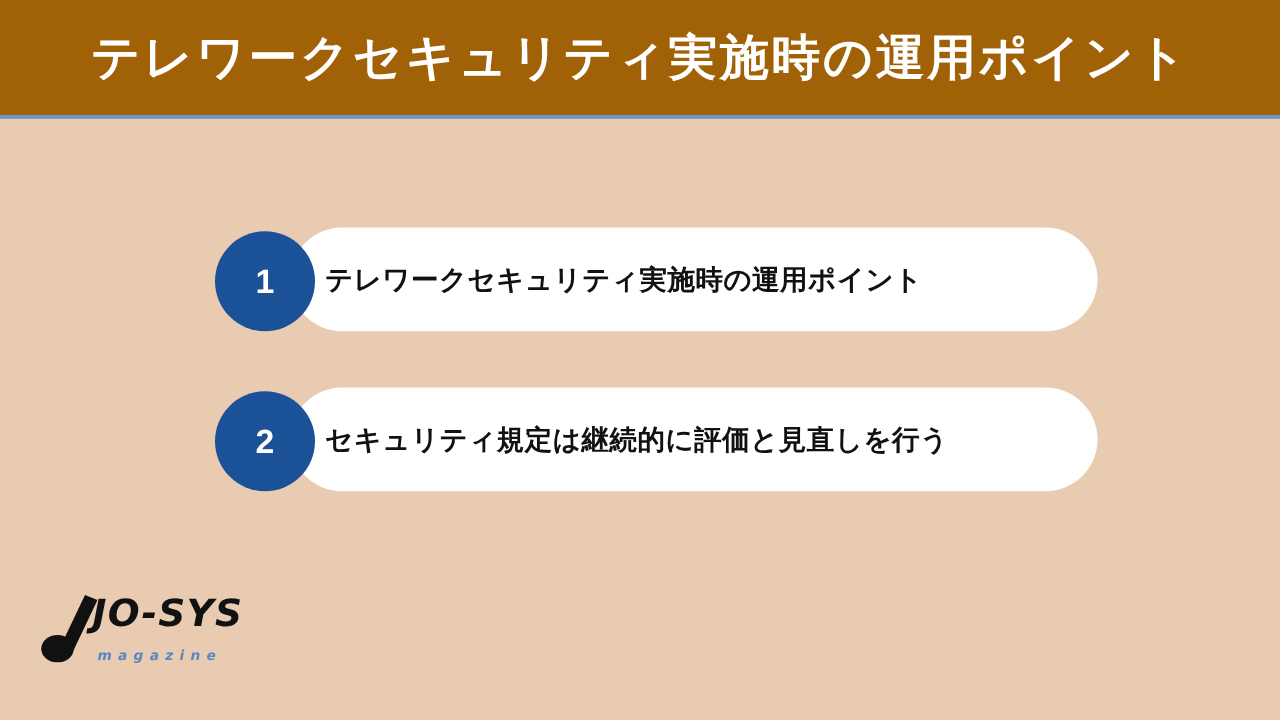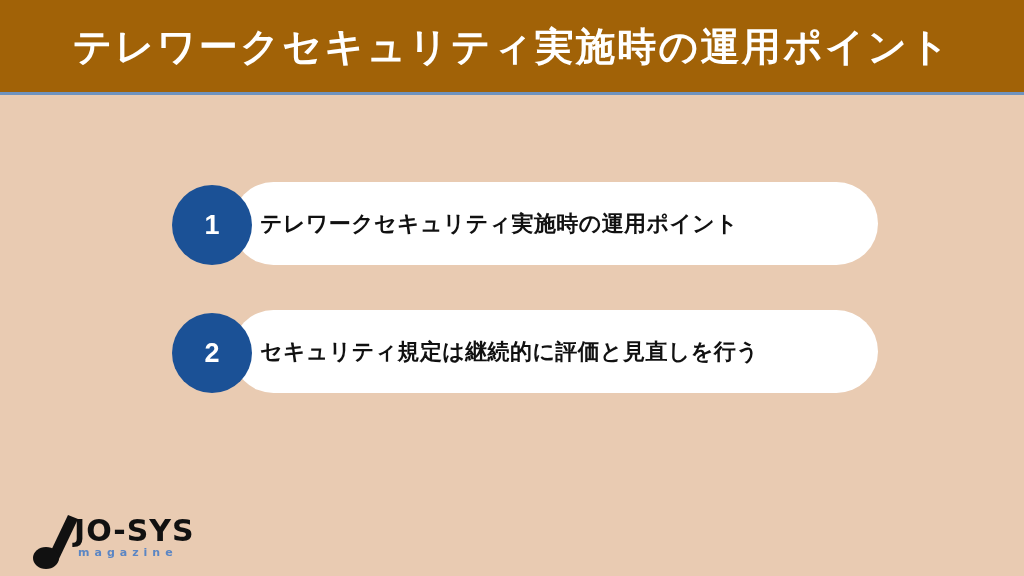--- a/index.html
+++ b/index.html
@@ -103,23 +103,24 @@
     font-weight: bold;
     letter-spacing: 0.4px;
     white-space: nowrap;
     z-index: 3;
   }
 
   
   .logo {
     position: absolute;
     left: 32px;
-    top: 513px;
+    top: 474px;
     width: 190px;
     height: 58px;
+    font-style: italic;
   }
   .logo-note {
     position: absolute;
     left: 0;
     top: 2px;
     width: 46px;
     height: 54px;
   }
   .logo-wordmark {
     position: absolute;
@@ -130,21 +131,21 @@
     display: block;
     color: #111111;
     font-size: 30px;
     font-weight: bold;
     letter-spacing: 1px;
     line-height: 1;
     font-family: "DejaVu Sans", sans-serif;
   }
   .logo-sub {
     display: block;
-    margin-top: 1px;
+    margin-top: 12px;
     margin-left: 4px;
     color: #5b86c4;
     font-size: 11px;
     font-weight: bold;
     letter-spacing: 5px;
     line-height: 1;
     font-family: "DejaVu Sans", sans-serif;
   }
 </style>
 </head>

